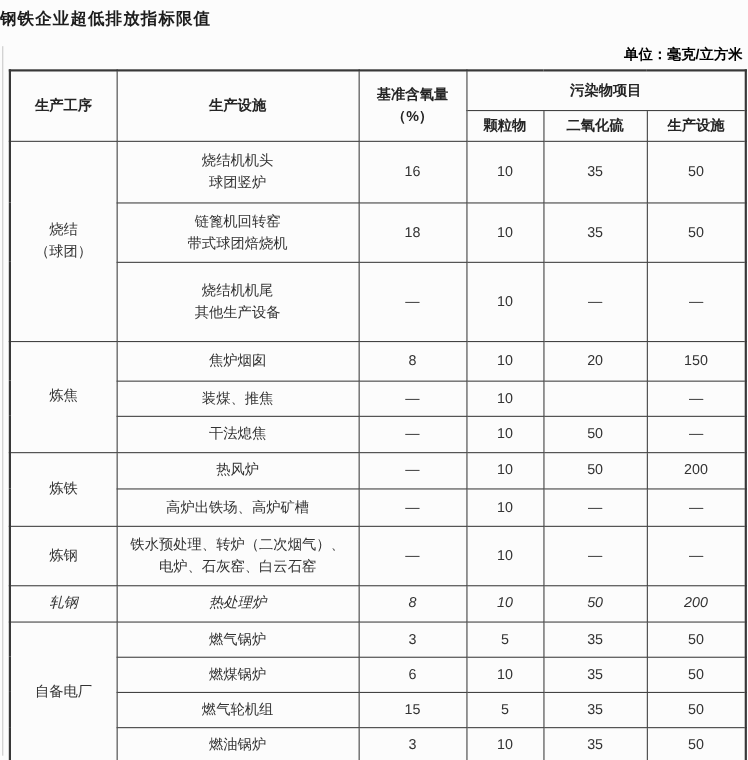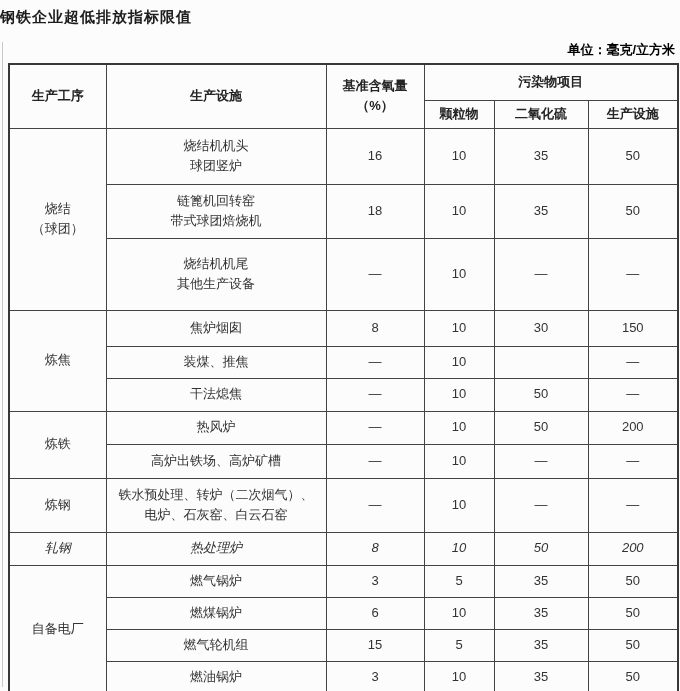--- a/index.html
+++ b/index.html
@@ -133,21 +133,21 @@
       <td>—</td>
       <td>10</td>
       <td>—</td>
       <td>—</td>
     </tr>
     <tr class="r3">
       <td rowspan="3" class="group-cell">炼焦</td>
       <td>焦炉烟囱</td>
       <td>8</td>
       <td>10</td>
-      <td>30</td>
+      <td>20</td>
       <td>150</td>
     </tr>
     <tr class="r4">
       <td>装煤、推焦</td>
       <td>—</td>
       <td>10</td>
       <td></td>
       <td>—</td>
     </tr>
     <tr class="r5">

